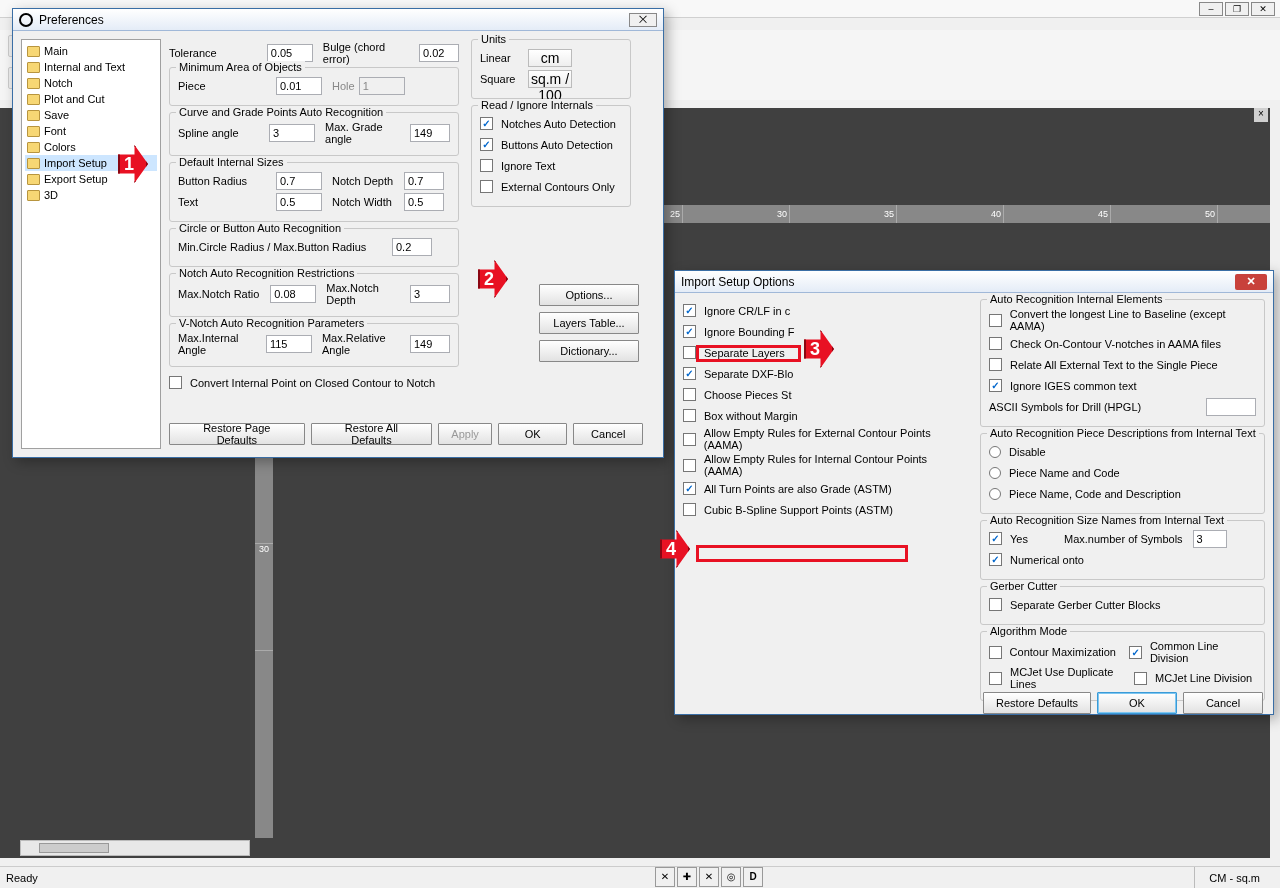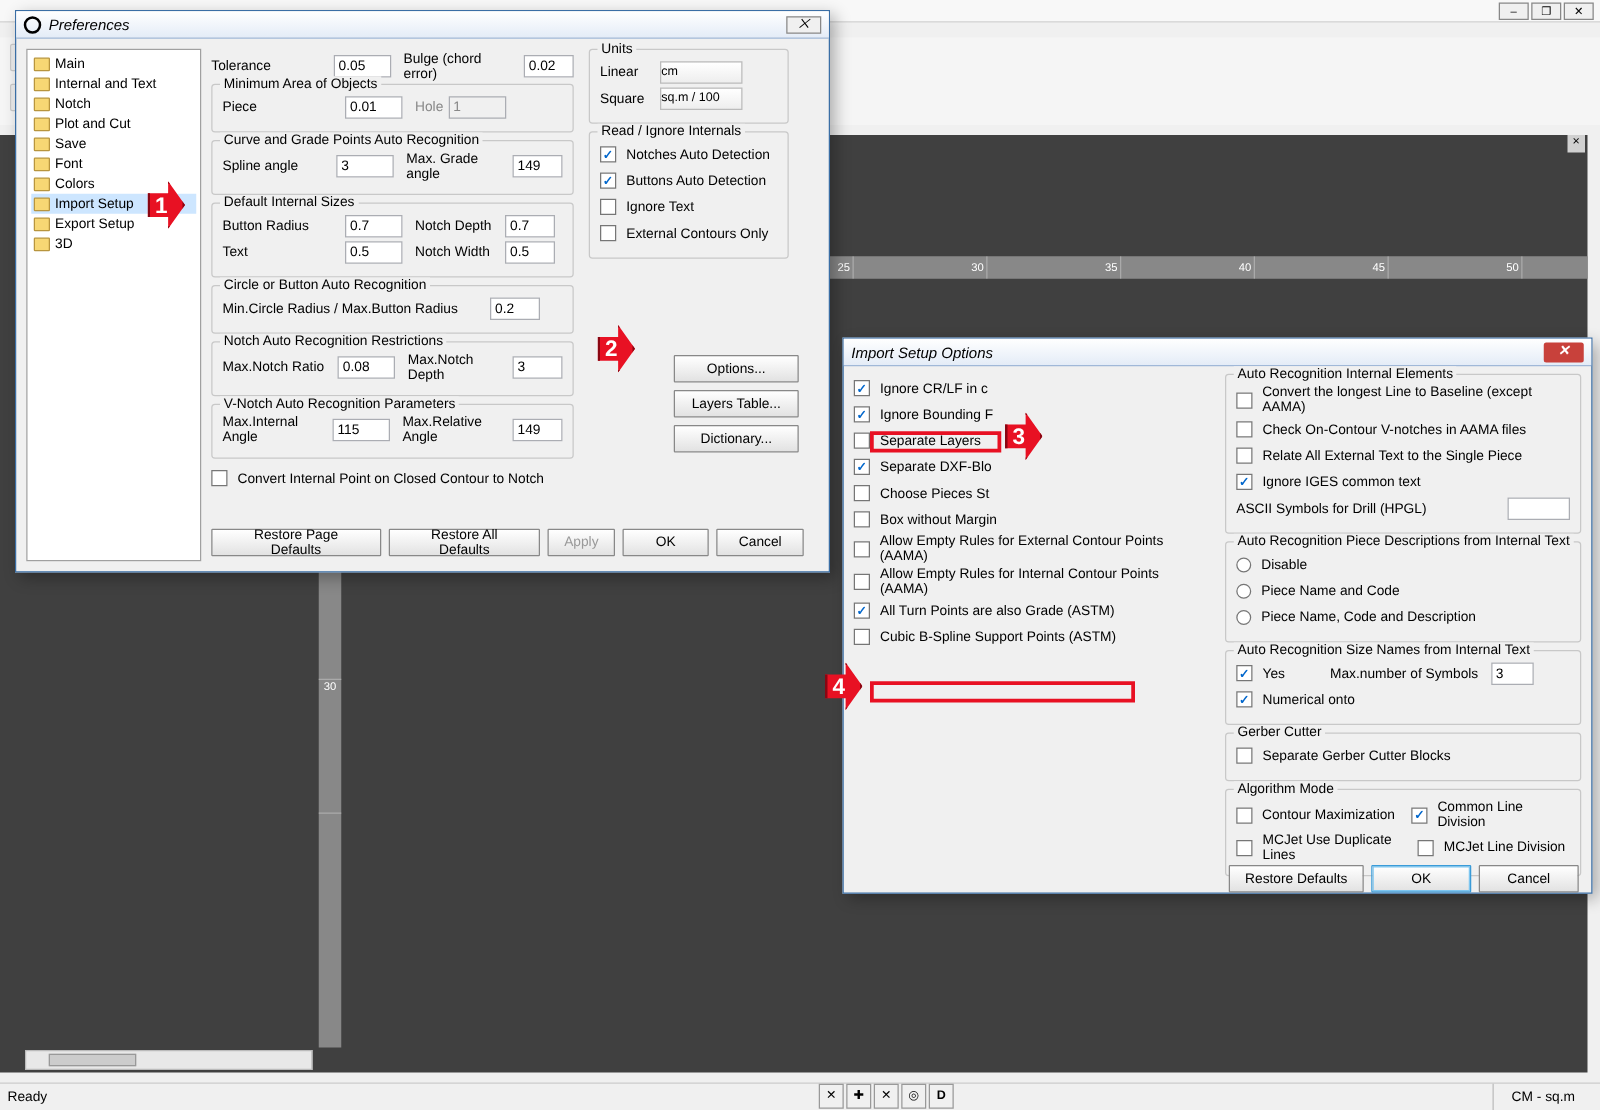--- a/index.html
+++ b/index.html
@@ -26,21 +26,21 @@
 .hscroll-thumb { position: absolute; left: 18px; width: 70px; top: 2px; bottom: 2px; background: #ccc; border: 1px solid #999; }
 
 
 .status-bar { position: absolute; bottom: 0; left: 0; right: 0; height: 22px; background: #f0f0f0; border-top: 1px solid #ccc; display: flex; align-items: center; padding: 0 6px; }
 .status-icons { position: absolute; left: 655px; bottom: 0; height: 22px; display: flex; align-items: center; gap: 2px; }
 .status-icon { width: 20px; height: 20px; border: 1px solid #999; font-size: 10px; text-align: center; line-height: 18px; }
 .status-right { margin-left: auto; border-left: 1px solid #bbb; padding: 0 14px; height: 22px; line-height: 22px; }
 
 
 .dlg { position: absolute; background: #f0f0f0; border: 1px solid #3a6ea5; box-shadow: 4px 4px 12px rgba(0,0,0,.3); }
-.dlg-title { height: 22px; background: linear-gradient(#fff, #e4ecf7); border-bottom: 1px solid #a0b8d8; display: flex; align-items: center; padding: 0 6px; font-size: 12px; font-style: italic; }
+.dlg-title { height: 22px; background: linear-gradient(#fff, #e4ecf7); border-bottom: 1px solid #a0b8d8; display: flex; align-items: center; padding: 0 6px; font-size: 12px; }
 .dlg-title .close { margin-left: auto; width: 28px; height: 14px; border: 1px solid #888; background: #f0f0f0; text-align: center; font-size: 10px; line-height: 12px; }
 .dlg-title .close-red { margin-left: auto; width: 32px; height: 16px; background: #c8413b; color: #fff; text-align: center; font-size: 11px; line-height: 15px; font-weight: bold; border-radius: 2px; }
 .dlg-title .icon-o { width: 14px; height: 14px; border: 2px solid #000; border-radius: 50%; margin-right: 6px; }
 
 .prefs { top: 8px; left: 12px; width: 652px; height: 450px; }
 .prefs-body { display: flex; padding: 8px; gap: 8px; height: calc(100% - 22px); }
 .tree { width: 140px; border: 1px solid #a0a0a0; background: #fff; padding: 3px; }
 .tree-item { display: flex; align-items: center; gap: 4px; height: 16px; padding: 0 2px; cursor: pointer; }
 .tree-item.sel { background: #cde6ff; }
 .folder-icon { width: 13px; height: 11px; background: #f7d774; border: 1px solid #b8953e; border-radius: 1px; }
@@ -53,21 +53,21 @@
 .inp { width: 46px; height: 18px; border: 1px solid #abadb3; background: #fff; padding: 0 3px; font-size: 11px; text-align: left; }
 .inp.dis { background: #f0f0f0; color: #888; }
 .chk { width: 13px; height: 13px; border: 1px solid #767676; background: #fff; display: inline-flex; align-items: center; justify-content: center; font-size: 10px; color: #0066cc; margin-right: 4px; }
 .chk.on::after { content: "✓"; font-weight: bold; }
 .radio { width: 12px; height: 12px; border: 1px solid #767676; border-radius: 50%; background: #fff; display: inline-flex; align-items: center; justify-content: center; margin-right: 4px; }
 .radio.on::after { content: ""; width: 5px; height: 5px; background: #1060c0; border-radius: 50%; }
 
 .btn { border: 1px solid #888; background: linear-gradient(#fff,#e2e2e2); height: 22px; padding: 0 12px; font-size: 11px; border-radius: 1px; cursor: pointer; display: inline-flex; align-items: center; justify-content: center; }
 .btn.dis { color: #999; }
 .btn.def { border: 1px solid #3a9bd8; box-shadow: 0 0 0 1px #7ec6f0 inset; }
-.unit-disp { width: 66px; height: 18px; border: 1px solid #bbb; background: linear-gradient(#fff,#eee); text-align: left; font-size: 10px; line-height: 16px; }
+.unit-disp { width: 44px; height: 18px; border: 1px solid #bbb; background: linear-gradient(#fff,#eee); text-align: center; font-size: 14px; line-height: 16px; }
 
 .prefs-left-col { width: 290px; }
 .prefs-right-col { position: absolute; left: 302px; top: 0; width: 160px; }
 .prefs-btns-col { position: absolute; left: 300px; top: 245px; width: 170px; display:flex; flex-direction:column; gap:6px; align-items:flex-end; }
 .prefs-btns-col .btn { width: 100px; }
 .prefs-bottom { position: absolute; bottom: 4px; right: 12px; display: flex; gap: 6px; }
 
 
 .import-dlg { top: 270px; left: 674px; width: 600px; height: 445px; }
 .import-body { display: flex; padding: 6px 8px; gap: 12px; height: calc(100% - 22px); }

